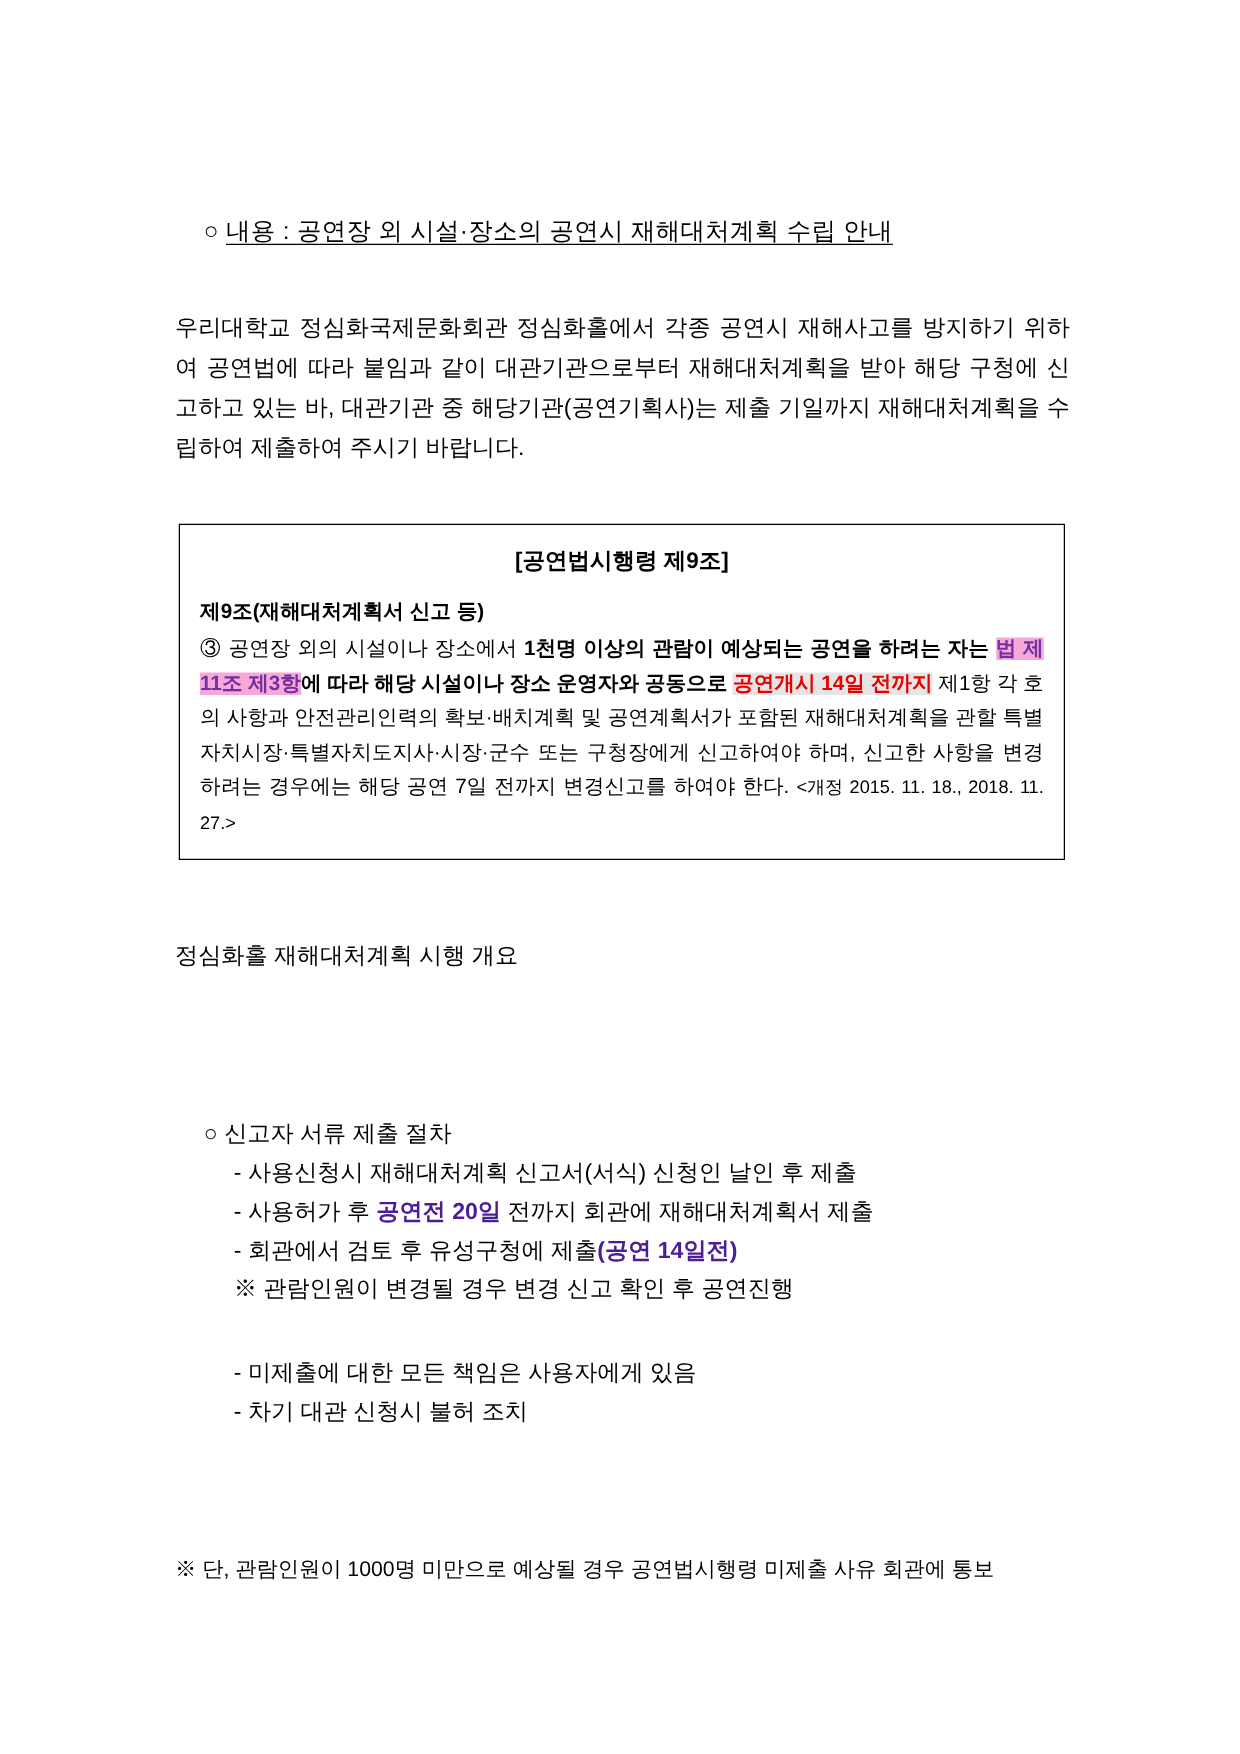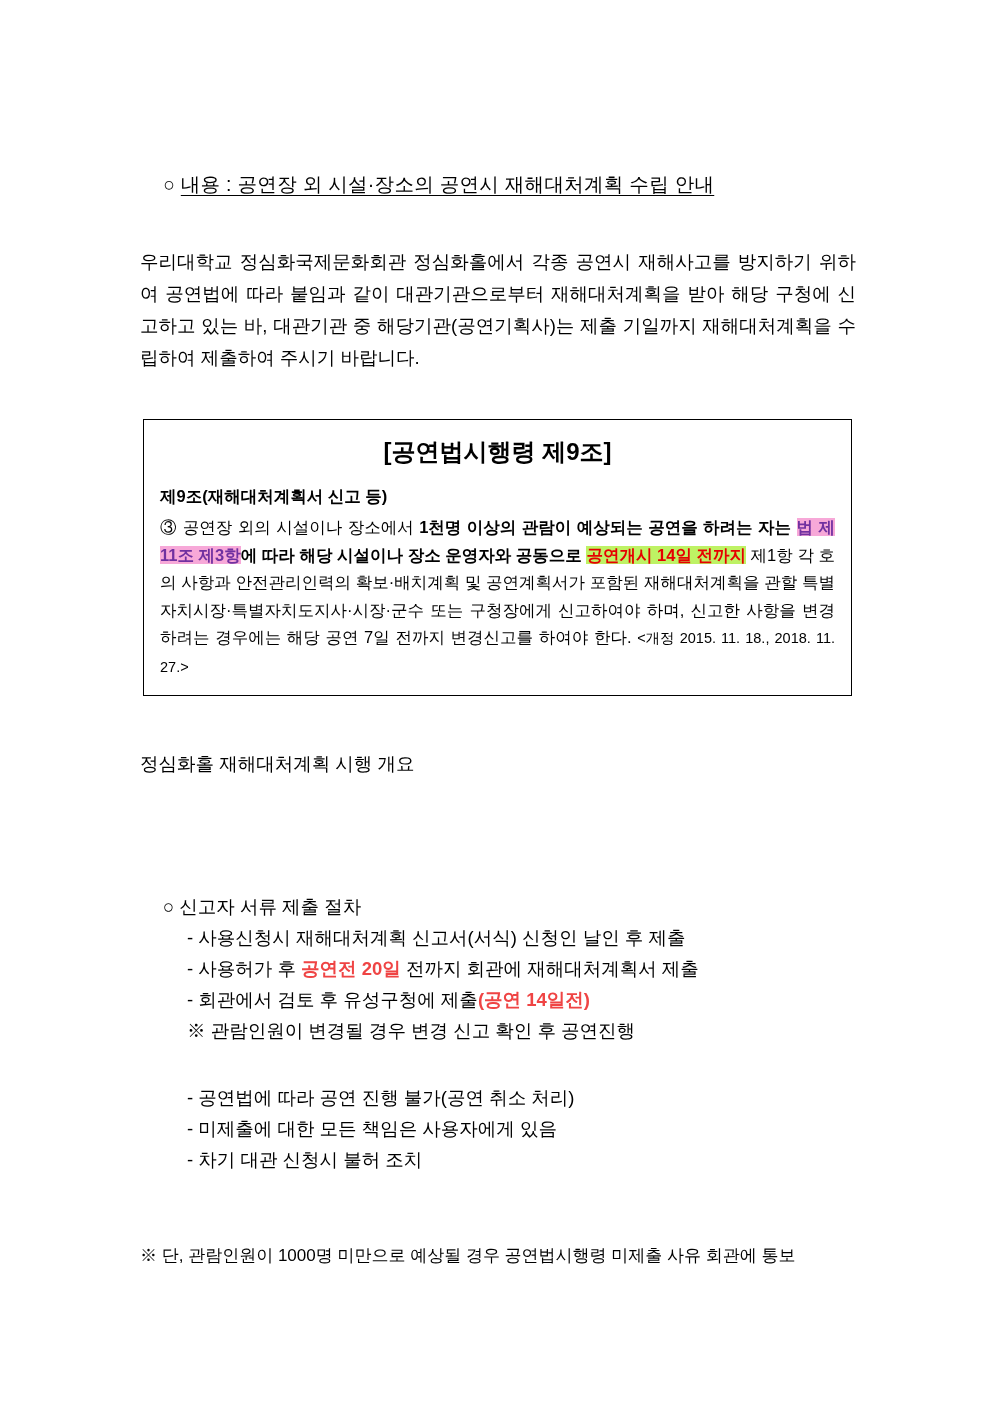--- a/index.html
+++ b/index.html
@@ -57,45 +57,45 @@
     left: 143px;
     top: 403px;
     width: 709px;
     border: 1px solid #000000;
     box-sizing: border-box;
     padding: 16px 16px 14px 16px;
   }
   .law-box-title {
     text-align: center;
     font-weight: bold;
-    font-size: 24px;
+    font-size: 18px;
     margin-bottom: 18px;
   }
   .law-article-heading {
     font-weight: bold;
     font-size: 16.5px;
     margin-bottom: 6px;
   }
   .law-body {
     font-size: 16.5px;
     line-height: 27.5px;
     text-align: justify;
     text-justify: inter-character;
   }
   .b { font-weight: bold; }
-  .red-b { color: #ef4444; font-weight: bold; }
+  .red-b { color: #4c1d95; font-weight: bold; }
   .hl-magenta {
     color: #7030a0;
     font-weight: bold;
     background: #f7a8d8;
   }
   .hl-yellow {
     color: #e60000;
     font-weight: bold;
-    background: #bef264;
+    background: #e5e5e5;
   }
   .small { font-size: 14.5px; }
 
   
   .section-heading {
     position: absolute;
     left: 140px;
     top: 735px;
     font-size: 18.5px;
   }
@@ -169,24 +169,20 @@
     </div>
     <div class="sub-line">
       <span>※</span>
       <span>관람인원이 변경될 경우 변경 신고 확인 후 공연진행</span>
     </div>
   </div>
 
   <div class="block block-3">
     <div class="sub-line">
       <span>-</span>
-      <span>공연법에 따라 공연 진행 불가(공연 취소 처리)</span>
-    </div>
-    <div class="sub-line">
-      <span>-</span>
       <span>미제출에 대한 모든 책임은 사용자에게 있음</span>
     </div>
     <div class="sub-line">
       <span>-</span>
       <span>차기 대관 신청시 불허 조치</span>
     </div>
   </div>
 
   <div class="footnote">※ 단, 관람인원이 1000명 미만으로 예상될 경우 공연법시행령 미제출 사유 회관에 통보</div>
 

